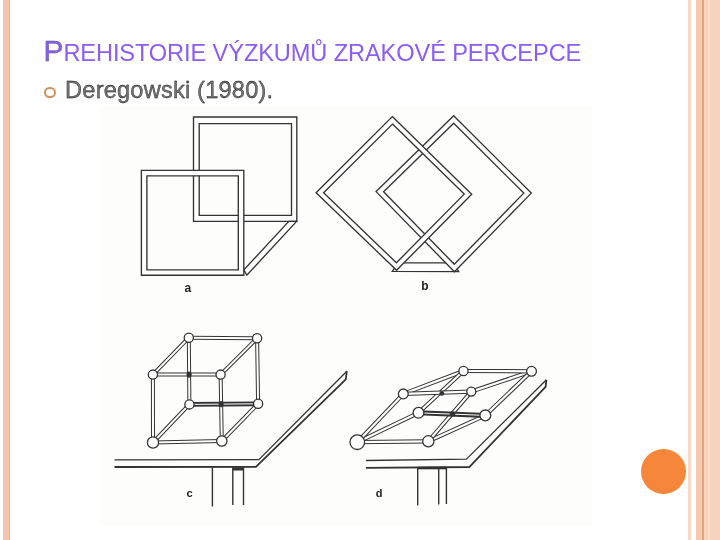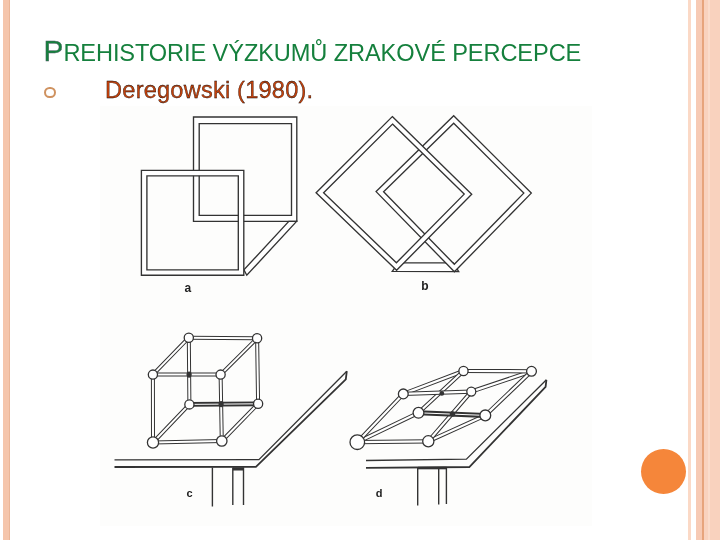--- a/index.html
+++ b/index.html
@@ -16,25 +16,25 @@
 <div class="abs" style="left:696px;top:0;width:5.5px;height:540px;background:#f7cab4;"></div>
 
 <div class="abs" style="left:701.5px;top:0;width:2px;height:540px;background:#e7a47c;"></div>
 
 <div class="abs" style="left:703.5px;top:0;width:16.5px;height:540px;background:#f9d2be;"></div>
 
 <div class="abs" style="left:707.5px;top:0;width:2px;height:540px;background:#fbdccb;"></div>
 
 <div class="abs" style="left:641px;top:449px;width:45px;height:45px;border-radius:50%;background:#f5863a;"></div>
 
-<div class="abs" style="left:43.6px;top:37.3px;color:#15803d;white-space:nowrap;letter-spacing:-0.1px;font-size:23.6px;line-height:27px;"><span style="font-size:29.8px;-webkit-text-stroke:0.4px #545d68;">P</span>REHISTORIE VÝZKUMŮ ZRAKOVÉ PERCEPCE</div>
+<div class="abs" style="left:43.6px;top:37.3px;color:#8b5cf6;white-space:nowrap;letter-spacing:-0.1px;font-size:23.6px;line-height:27px;"><span style="font-size:29.8px;-webkit-text-stroke:0.4px #545d68;">P</span>REHISTORIE VÝZKUMŮ ZRAKOVÉ PERCEPCE</div>
 
 <div class="abs" style="left:44.2px;top:86.5px;width:11.6px;height:11.6px;border:2.3px solid #cf9260;border-radius:50%;box-sizing:border-box;"></div>
 
-<div class="abs" style="left:65.1px;top:79px;color:#c2410c;font-size:23.6px;letter-spacing:0.2px;-webkit-text-stroke:0.32px #000;line-height:23px;margin-left:40px;">Deregowski (1980).</div>
+<div class="abs" style="left:65.1px;top:79px;color:#737373;font-size:23.6px;letter-spacing:0.2px;-webkit-text-stroke:0.32px #000;line-height:23px;">Deregowski (1980).</div>
 
 <svg class="abs" style="left:0;top:0;" width="720" height="540" viewBox="0 0 720 540">
 
 <rect x="100" y="106" width="492" height="420" fill="#8a8070" opacity="0.018"></rect>
 <g fill="none" stroke="#333333" stroke-width="1.35">
 
 <path fill="#ffffff" fill-rule="evenodd" d="M193.5,117 H296.8 V221.3 H193.5 Z M199.2,123.6 H291.5 V215.4 H199.2 Z"></path>
 
 <path fill="#ffffff" d="M296.6,221.4 L246.8,275.2 L243.9,269.9 L288.8,221.4 Z"></path>
 

